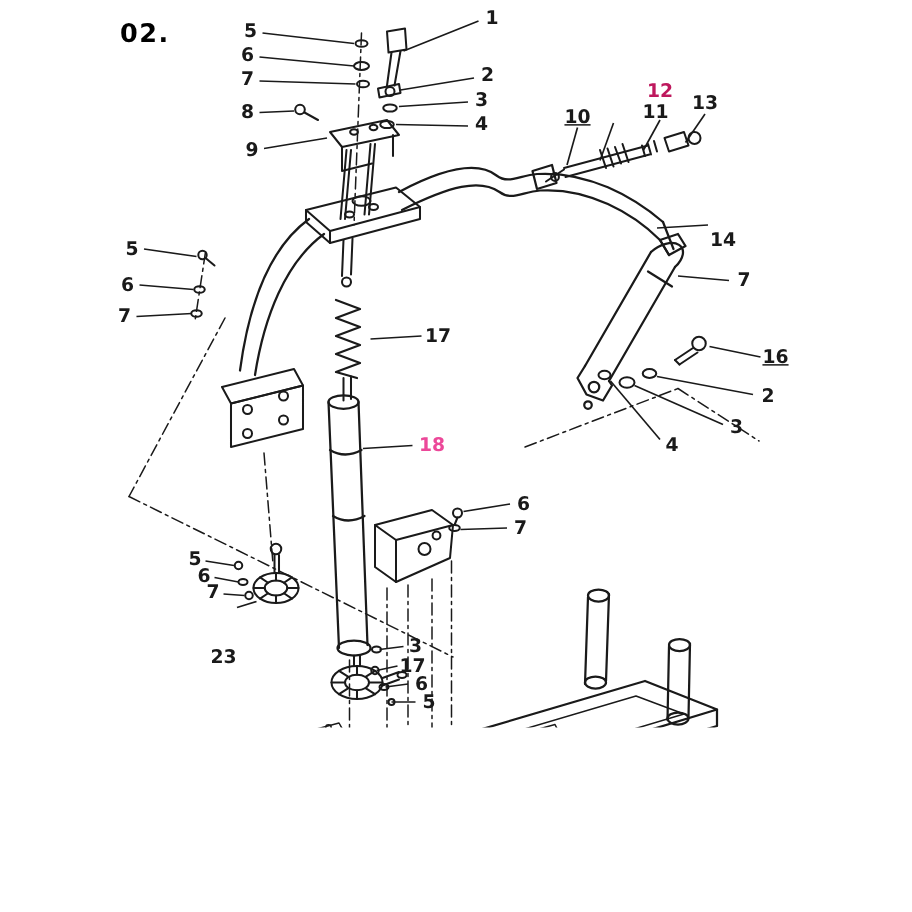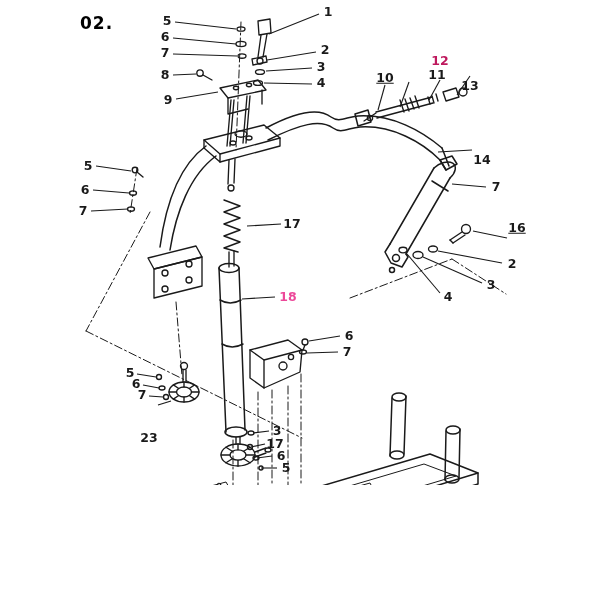--- a/index.html
+++ b/index.html
@@ -288,24 +288,24 @@
       <span class="callout" style="left: 165px; top: 53px; color: rgb(26, 26, 26);">7</span>
       <span class="callout" style="left: 165px; top: 75px; color: rgb(26, 26, 26);">8</span>
       <span class="callout" style="left: 168px; top: 100px; color: rgb(26, 26, 26);">9</span>
       <span class="callout" style="left: 328px; top: 12px; color: rgb(26, 26, 26);">1</span>
       <span class="callout" style="left: 325px; top: 50px; color: rgb(26, 26, 26);">2</span>
       <span class="callout" style="left: 321px; top: 67px; color: rgb(26, 26, 26);">3</span>
       <span class="callout" style="left: 321px; top: 83px; color: rgb(26, 26, 26);">4</span>
       <span class="callout" style="left: 385px; top: 78px; color: rgb(26, 26, 26); text-decoration: underline;">10</span>
       <span class="callout" style="left: 409px; top: 75px; color: rgb(26, 26, 26); margin-left: 28px;">11</span>
       <span class="callout" style="left: 440px; top: 61px; color: #be185d;">12</span>
-      <span class="callout" style="left: 470px; top: 86px; color: rgb(26, 26, 26);">13</span>
+      <span class="callout" style="left: 470px; top: 69px; color: rgb(26, 26, 26);">13</span>
       <span class="callout" style="left: 482px; top: 160px; color: rgb(26, 26, 26);">14</span>
       <span class="callout" style="left: 496px; top: 187px; color: rgb(26, 26, 26);">7</span>
-      <span class="callout" style="left: 517px; top: 228px; color: rgb(26, 26, 26); text-decoration: underline;">16</span>
+      <span class="callout" style="left: 517px; top: 238px; color: rgb(26, 26, 26); text-decoration: underline;">16</span>
       <span class="callout" style="left: 512px; top: 264px; color: rgb(26, 26, 26);">2</span>
       <span class="callout" style="left: 491px; top: 285px; color: rgb(26, 26, 26);">3</span>
       <span class="callout" style="left: 448px; top: 297px; color: rgb(26, 26, 26);">4</span>
       <span class="callout" style="left: 88px; top: 166px; color: rgb(26, 26, 26);">5</span>
       <span class="callout" style="left: 85px; top: 190px; color: rgb(26, 26, 26);">6</span>
       <span class="callout" style="left: 83px; top: 211px; color: rgb(26, 26, 26);">7</span>
       <span class="callout" style="left: 292px; top: 224px; color: rgb(26, 26, 26);">17</span>
       <span class="callout" style="left: 288px; top: 297px; color: #ec4899; text-align: center;">18</span>
       <span class="callout" style="left: 349px; top: 336px; color: rgb(26, 26, 26);">6</span>
       <span class="callout" style="left: 347px; top: 352px; color: rgb(26, 26, 26);">7</span>

